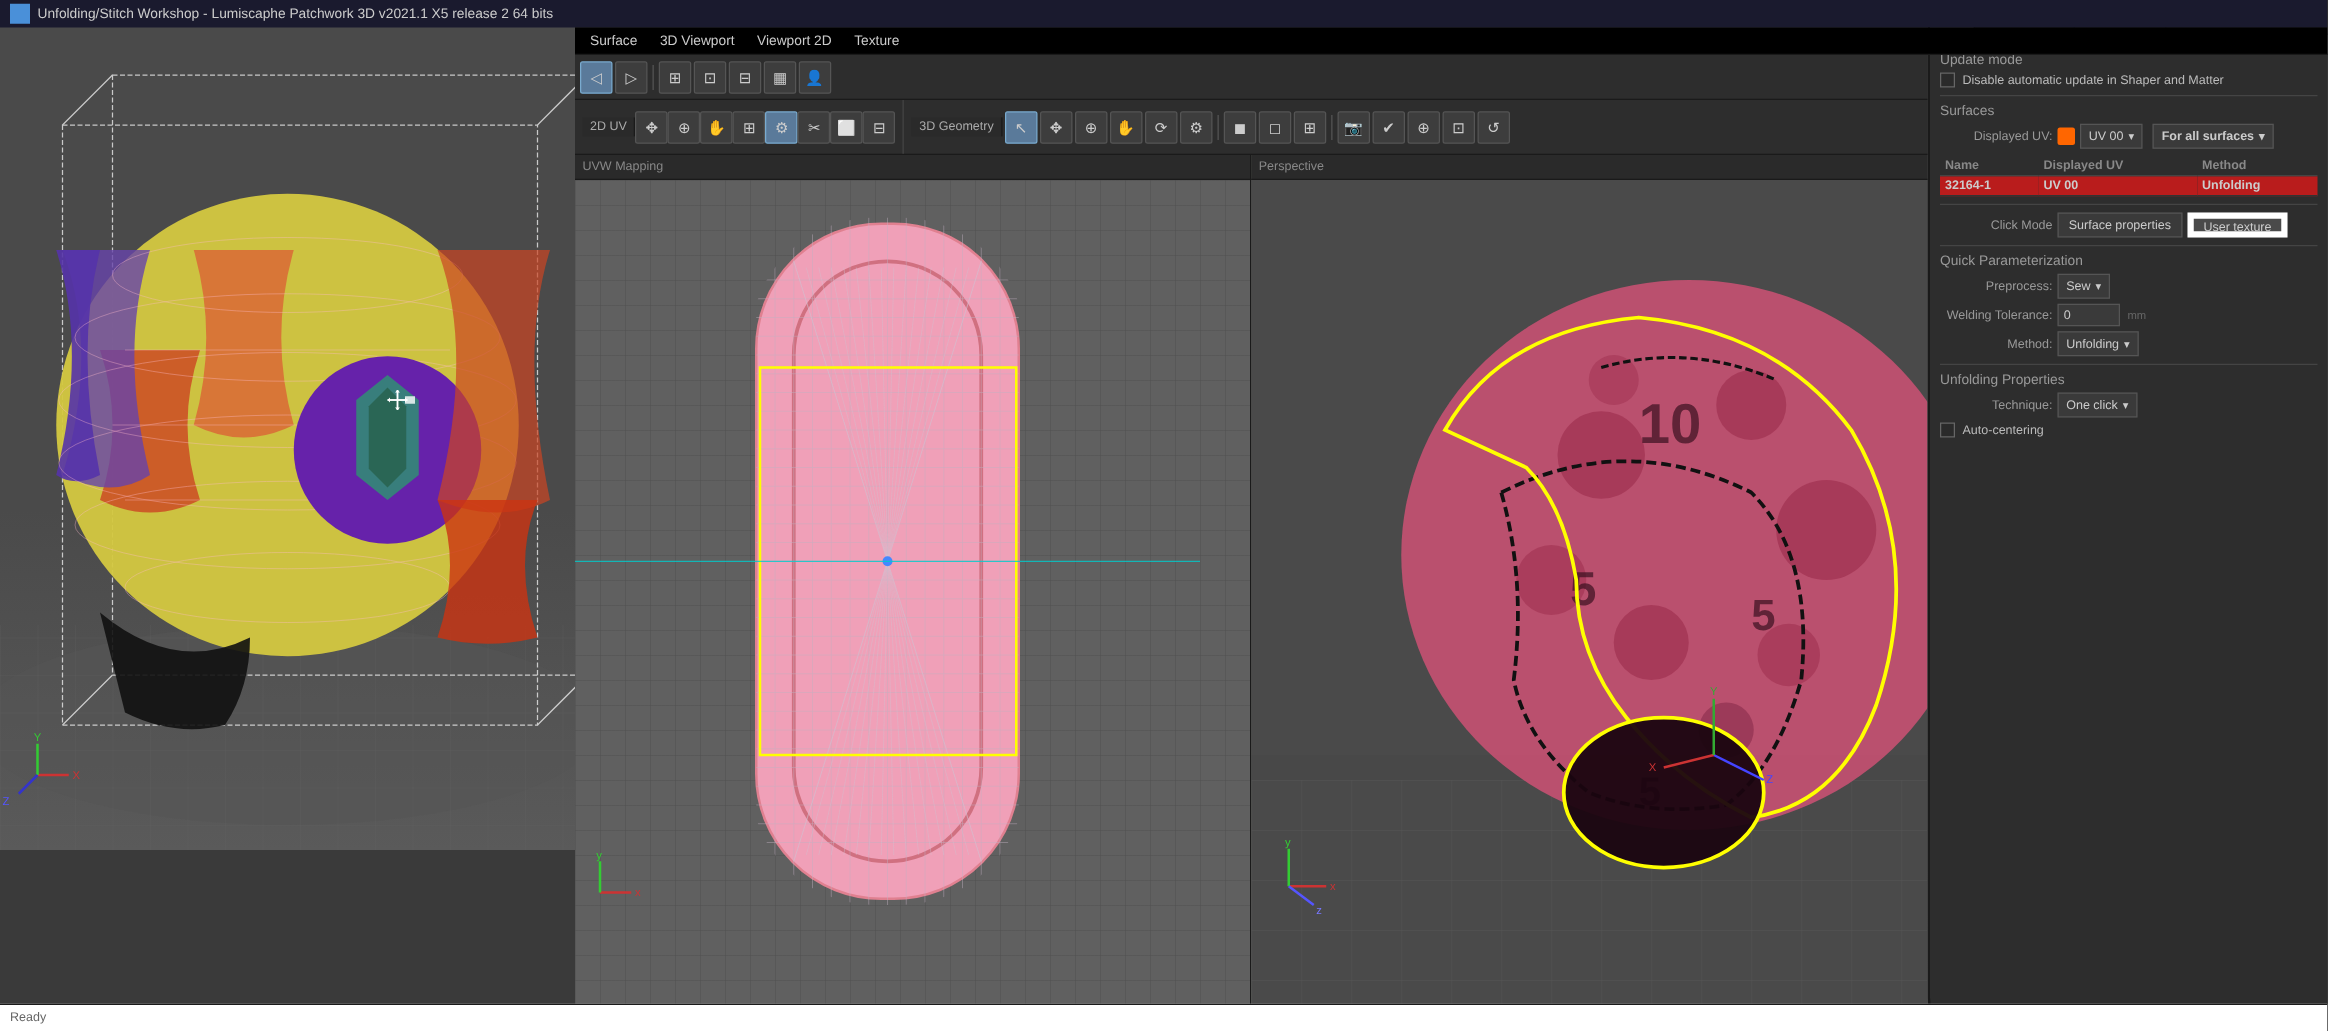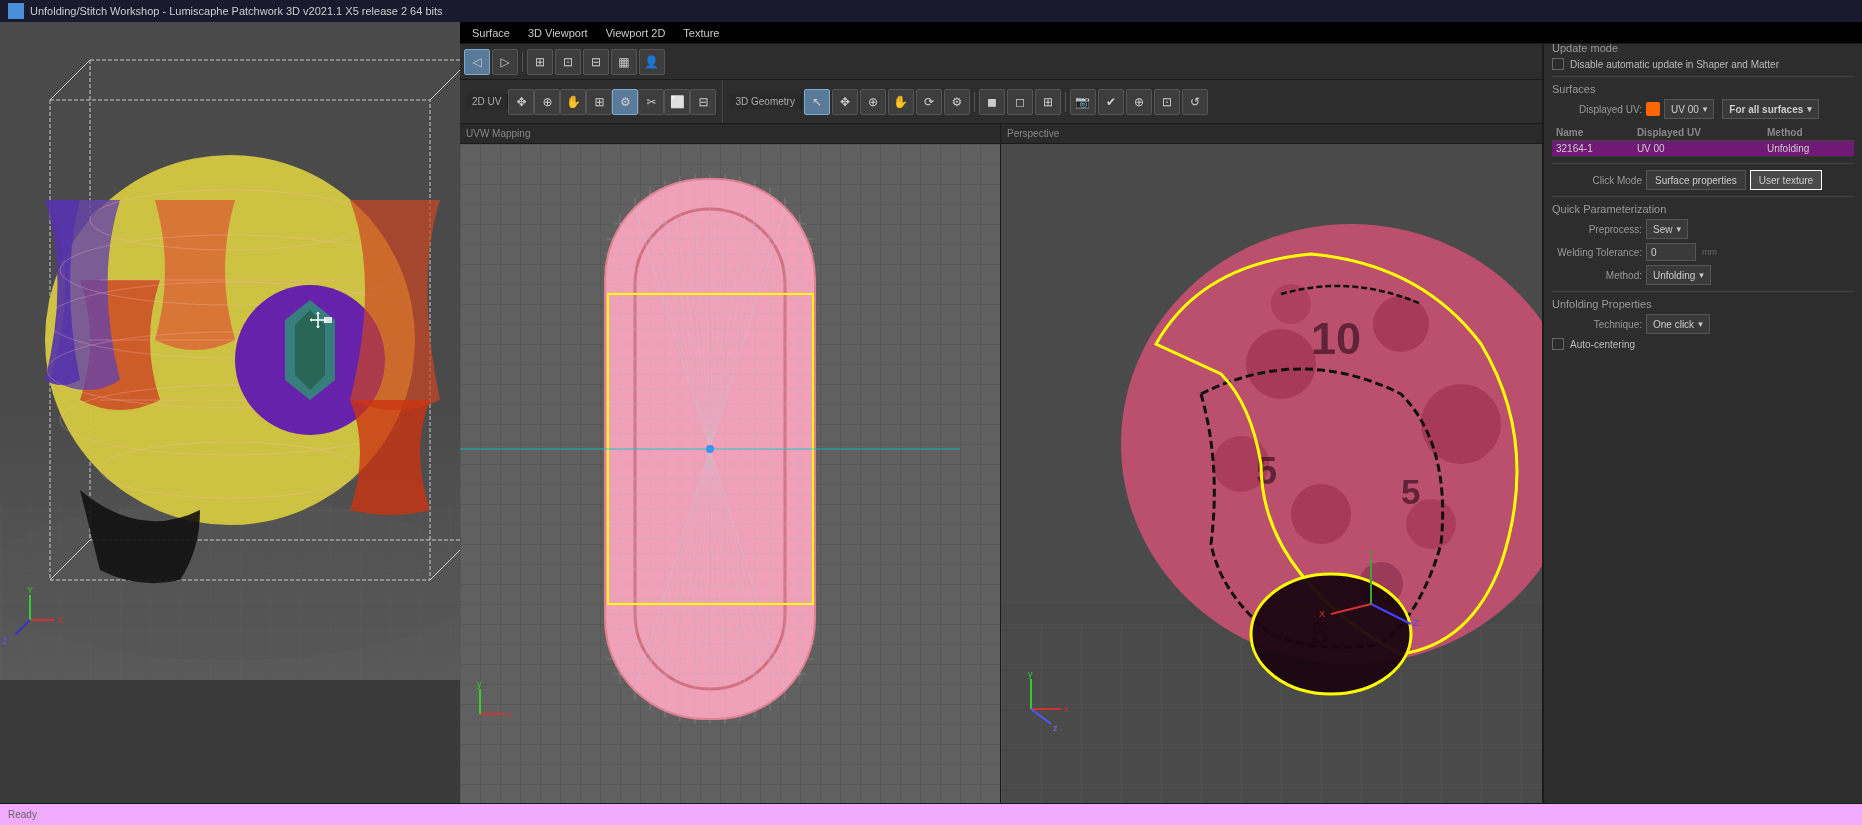--- a/index.html
+++ b/index.html
@@ -255,21 +255,21 @@
       border: 1px solid #555;
       color: #cccccc;
       font-size: 10px;
       padding: 2px 8px;
       cursor: pointer;
       height: 20px;
     }
 
     .btn-user-texture {
       background: #4a4a4a;
-      border: 1px solid #ffffff;
+      border: 5px solid #ffffff;
       color: #cccccc;
       font-size: 10px;
       padding: 2px 8px;
       cursor: pointer;
       height: 20px;
     }
 
     
     .prop-table {
       width: 100%;
@@ -294,21 +294,21 @@
       border-radius: 2px;
       display: inline-block;
       vertical-align: middle;
     }
 
     
     #status-bar {
       position: absolute;
       bottom: 0; left: 0; right: 0;
       height: 22px;
-      background: #f0abfc;
+      background: #ffffff;
       border-top: 1px solid #1a1a1a;
       display: flex;
       align-items: center;
       padding: 0 8px;
       font-size: 10px;
       color: #666;
     }
 
     
     .viewport-3d-bg {
@@ -700,21 +700,21 @@
 
     <table class="prop-table" style="margin:6px 0;">
       <thead>
         <tr>
           <th>Name</th>
           <th>Displayed UV</th>
           <th>Method</th>
         </tr>
       </thead>
       <tbody>
-        <tr style="background:#701a75;">
+        <tr style="background:#b91c1c;font-weight:bold;">
           <td>32164-1</td>
           <td>UV 00</td>
           <td>Unfolding</td>
         </tr>
       </tbody>
     </table>
 
     <div class="section-divider"></div>
 
     <div class="property-row">

